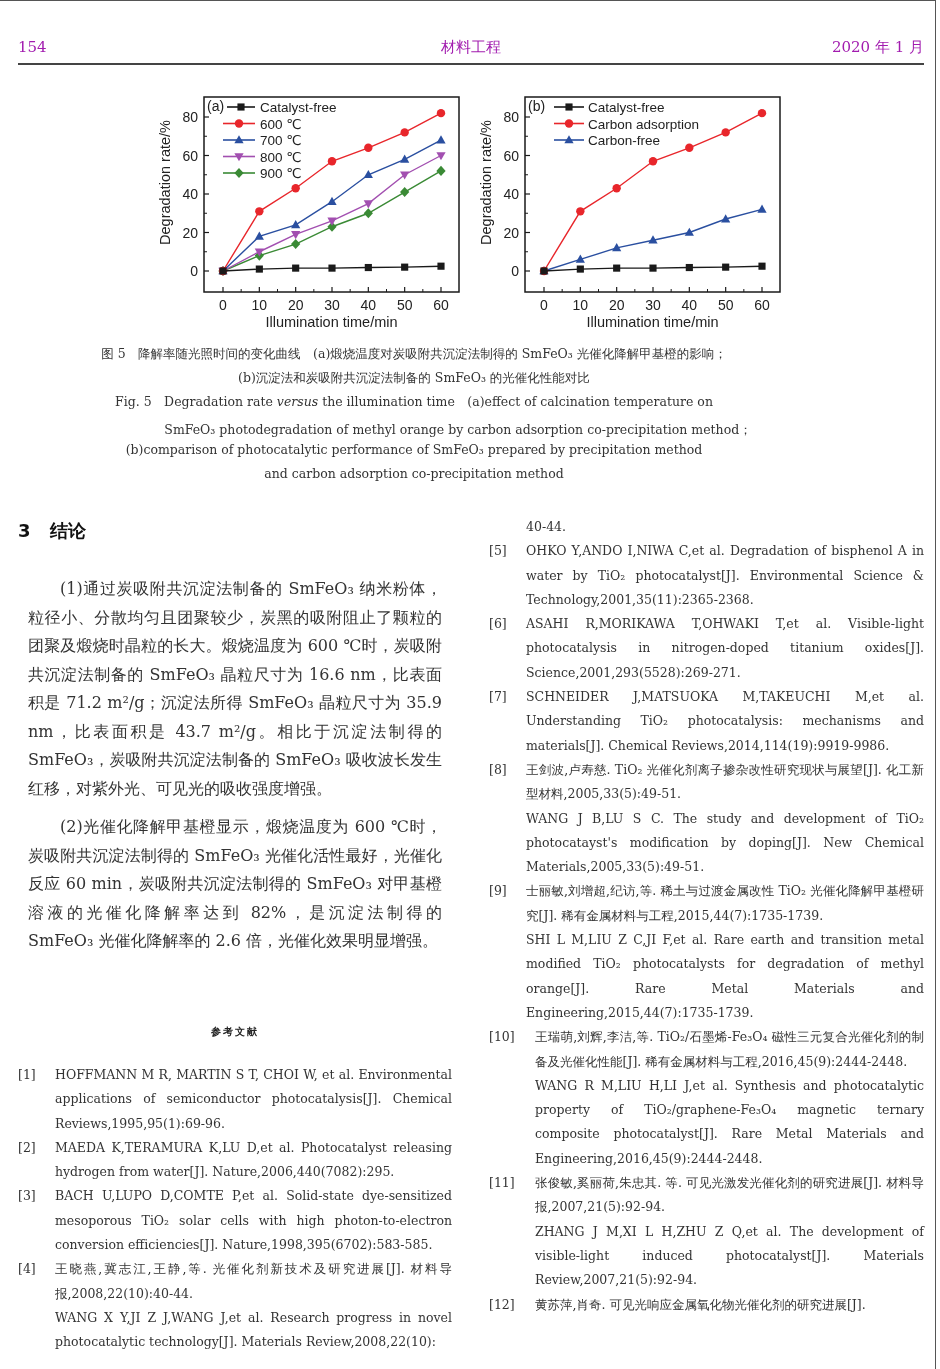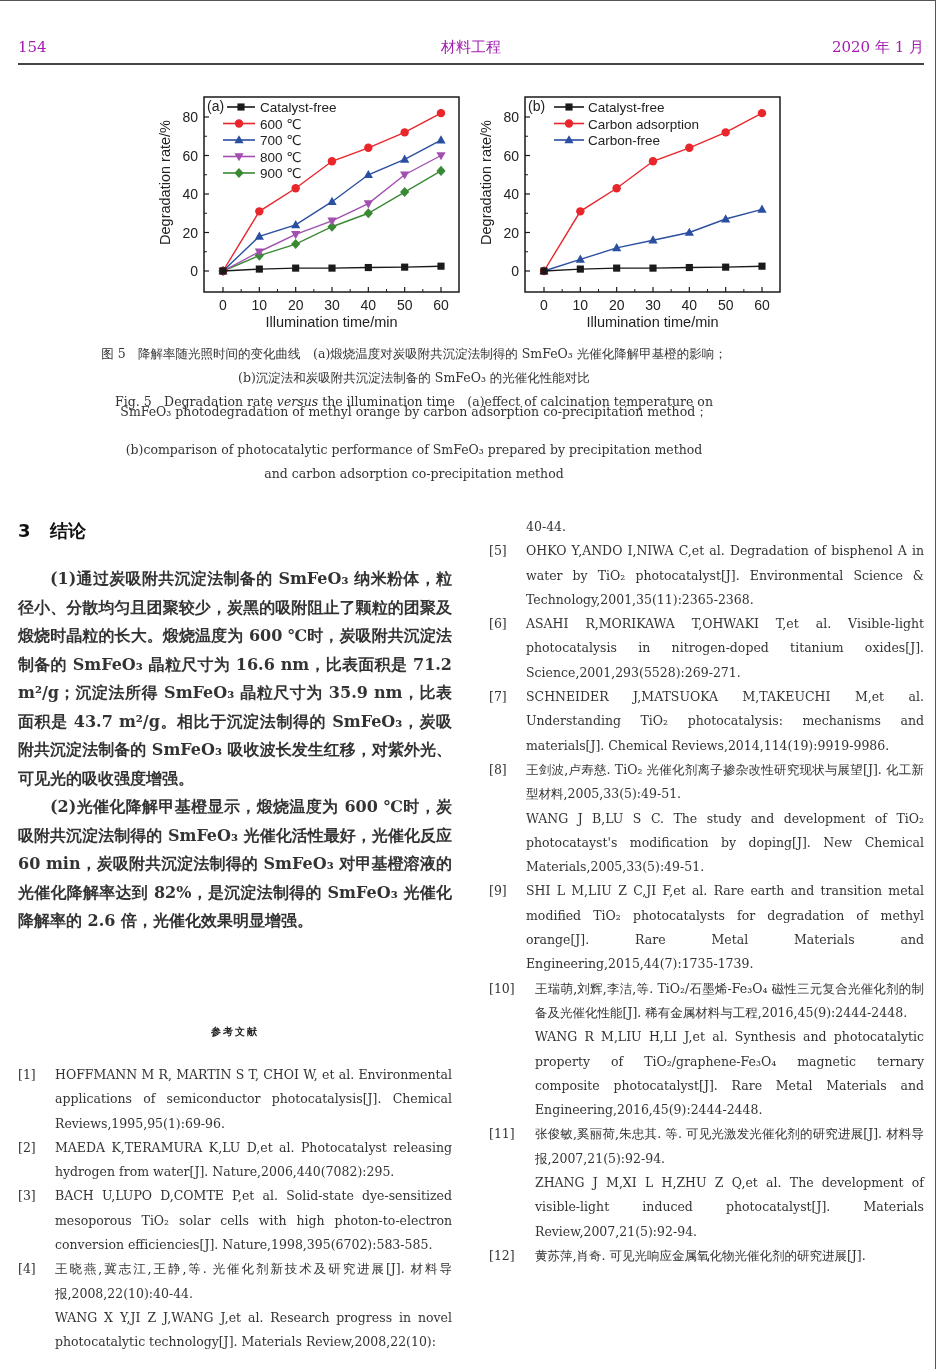--- a/index.html
+++ b/index.html
@@ -15,21 +15,21 @@
 
   .chart { position:absolute; top:90px; }
   .chart svg text { font-family:"Liberation Sans","DejaVu Sans",sans-serif; fill:#222; }
 
   .caption { position:absolute; left:0; width:828px; text-align:center; font-size:12.5px; line-height:24px; color:#333; }
   .caption i { font-style:italic; }
 
   .section-head { position:absolute; left:18px; top:519px; font-size:18px; font-weight:bold; font-family:"DejaVu Sans","Liberation Sans",sans-serif; color:#111; }
   .section-head .num { display:inline-block; width:32px; }
   .body-col { position:absolute; left:18px; width:434px; font-size:16px; line-height:28.5px; color:#333; text-align:justify; }
-  .para { margin:0; text-indent:2em; text-align:justify; text-align-last:left;font-weight:bold; }
+  .para { margin:10px; text-indent:2em; text-align:justify; text-align-last:left; }
   .refs-title { position:absolute; left:18px; width:434px; top:1025px; text-align:center; font-size:10px; font-weight:bold; font-family:"DejaVu Sans","Liberation Sans",sans-serif; letter-spacing:2px; color:#222; }
 
   .refs { position:absolute; font-size:12.5px; line-height:24.3px; color:#333; }
   .ref { position:relative; padding-left:37px; text-align:justify; text-align-last:left; }
   .ref.wide { padding-left:46px; }
   .ref .rn { position:absolute; left:0; top:0; }
   .ref .cont { display:block; }
 </style>
 </head>
 <body>
@@ -234,21 +234,21 @@
         <line x1="83" y1="50" x2="113" y2="50" stroke="#2a4fa0" stroke-width="1.6"></line>
         <polygon points="98,45.17 93.38,53.36 102.62,53.36" fill="#2a4fa0"></polygon>
         <text x="117" y="55" font-size="13.5">Carbon-free</text>
       </g>
     </svg>
 </div>
 
 <div class="caption" style="top:342px;">图 5　降解率随光照时间的变化曲线　(a)煅烧温度对炭吸附共沉淀法制得的 SmFeO₃ 光催化降解甲基橙的影响；</div>
 <div class="caption" style="top:366px;">(b)沉淀法和炭吸附共沉淀法制备的 SmFeO₃ 的光催化性能对比</div>
 <div class="caption" style="top:390px;"><span>Fig. 5　Degradation rate </span><i>versus</i><span> the illumination time　(a)effect of calcination temperature on</span></div>
-<div class="caption" style="top:400px;">SmFeO₃ photodegradation of methyl orange by carbon adsorption co-precipitation method；</div>
+<div class="caption" style="top:418px;padding-left:44px;">SmFeO₃ photodegradation of methyl orange by carbon adsorption co-precipitation method；</div>
 <div class="caption" style="top:438px;">(b)comparison of photocatalytic performance of SmFeO₃ prepared by precipitation method</div>
 <div class="caption" style="top:462px;">and carbon adsorption co-precipitation method</div>
 
 <div class="section-head">
   <span class="num">3</span><span>结论</span>
 </div>
 
 <div class="body-col" style="top:565px;">
   <p class="para">(1)通过炭吸附共沉淀法制备的 SmFeO₃ 纳米粉体，粒径小、分散均匀且团聚较少，炭黑的吸附阻止了颗粒的团聚及煅烧时晶粒的长大。煅烧温度为 600 ℃时，炭吸附共沉淀法制备的 SmFeO₃ 晶粒尺寸为 16.6 nm，比表面积是 71.2 m²/g；沉淀法所得 SmFeO₃ 晶粒尺寸为 35.9 nm，比表面积是 43.7 m²/g。相比于沉淀法制得的 SmFeO₃，炭吸附共沉淀法制备的 SmFeO₃ 吸收波长发生红移，对紫外光、可见光的吸收强度增强。</p>
   <p class="para">(2)光催化降解甲基橙显示，煅烧温度为 600 ℃时，炭吸附共沉淀法制得的 SmFeO₃ 光催化活性最好，光催化反应 60 min，炭吸附共沉淀法制得的 SmFeO₃ 对甲基橙溶液的光催化降解率达到 82%，是沉淀法制得的 SmFeO₃ 光催化降解率的 2.6 倍，光催化效果明显增强。</p>
@@ -292,20 +292,21 @@
       <span class="rn">[7]</span>
       <span class="cont">SCHNEIDER J,MATSUOKA M,TAKEUCHI M,et al. Understanding TiO₂ photocatalysis: mechanisms and materials[J]. Chemical Reviews,2014,114(19):9919-9986.</span>
     </div>
     <div class="ref">
       <span class="rn">[8]</span>
       <span class="cont">王剑波,卢寿慈. TiO₂ 光催化剂离子掺杂改性研究现状与展望[J]. 化工新型材料,2005,33(5):49-51.</span>
       <span class="cont">WANG J B,LU S C. The study and development of TiO₂ photocatayst's modification by doping[J]. New Chemical Materials,2005,33(5):49-51.</span>
     </div>
     <div class="ref">
       <span class="rn">[9]</span>
+      <span class="cont">士丽敏,刘增超,纪访,等. 稀土与过渡金属改性 TiO₂ 光催化降解甲基橙研究[J]. 稀有金属材料与工程,2015,44(7):1735-1739.</span>
       <span class="cont">SHI L M,LIU Z C,JI F,et al. Rare earth and transition metal modified TiO₂ photocatalysts for degradation of methyl orange[J]. Rare Metal Materials and Engineering,2015,44(7):1735-1739.</span>
     </div>
     <div class="ref wide">
       <span class="rn">[10]</span>
       <span class="cont">王瑞萌,刘辉,李洁,等. TiO₂/石墨烯-Fe₃O₄ 磁性三元复合光催化剂的制备及光催化性能[J]. 稀有金属材料与工程,2016,45(9):2444-2448.</span>
       <span class="cont">WANG R M,LIU H,LI J,et al. Synthesis and photocatalytic property of TiO₂/graphene-Fe₃O₄ magnetic ternary composite photocatalyst[J]. Rare Metal Materials and Engineering,2016,45(9):2444-2448.</span>
     </div>
     <div class="ref wide">
       <span class="rn">[11]</span>
       <span class="cont">张俊敏,奚丽荷,朱忠其. 等. 可见光激发光催化剂的研究进展[J]. 材料导报,2007,21(5):92-94.</span>

